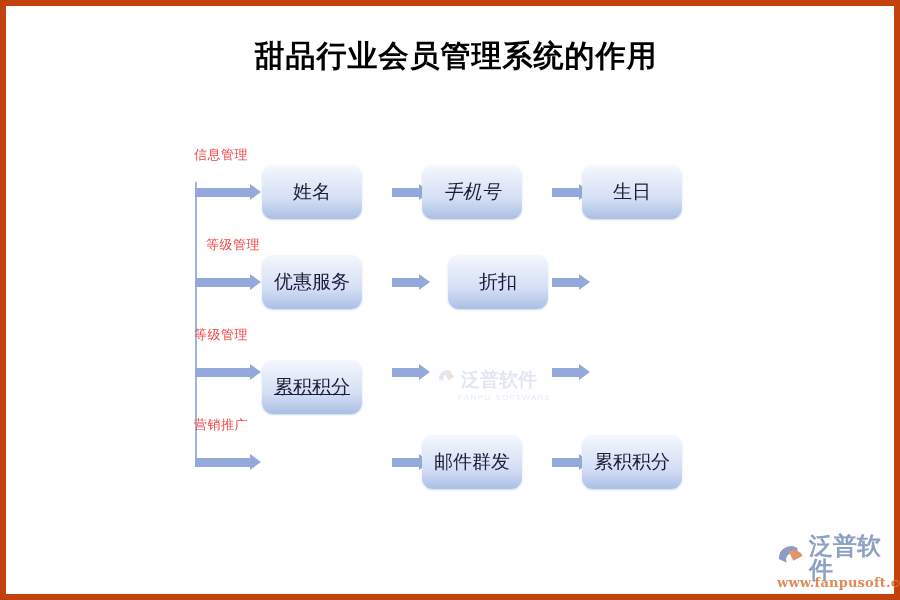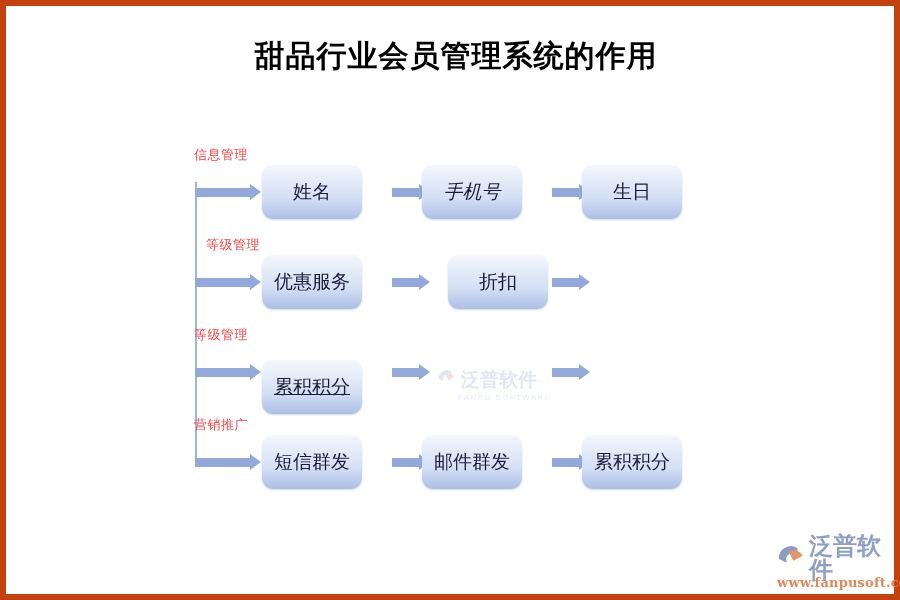--- a/index.html
+++ b/index.html
@@ -244,21 +244,20 @@
   <div class="arrow link-arrow" style="left:546px; top:358px;">
     <div class="stem"></div>
     <div class="head"></div>
   </div>
 
   <div class="group-label" style="left:188px; top:410px;text-align:right;">营销推广</div>
   <div class="arrow branch-arrow" style="top:448px;">
     <div class="stem"></div>
     <div class="head"></div>
   </div>
-  <div class="node" style="left:256px; top:429px;">短信群发</div>
   <div class="arrow link-arrow" style="left:386px; top:448px;">
     <div class="stem"></div>
     <div class="head"></div>
   </div>
   <div class="node" style="left:416px; top:429px;">邮件群发</div>
   <div class="arrow link-arrow" style="left:546px; top:448px;">
     <div class="stem"></div>
     <div class="head"></div>
   </div>
   <div class="node" style="left:576px; top:429px;">累积积分</div>

